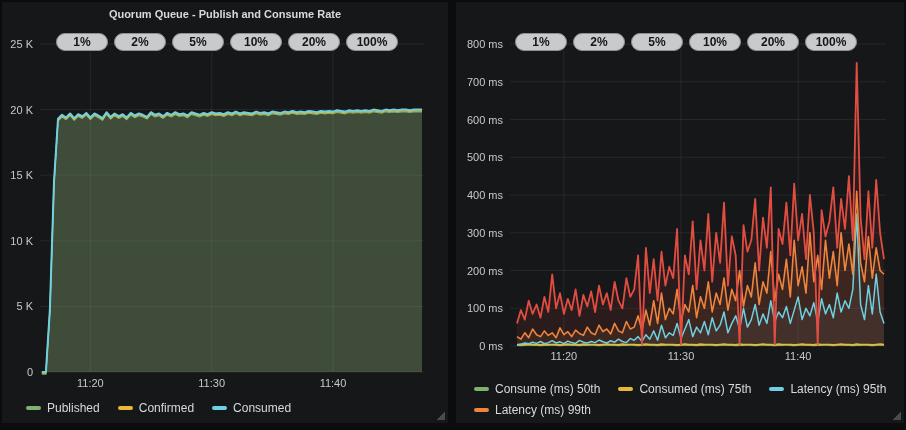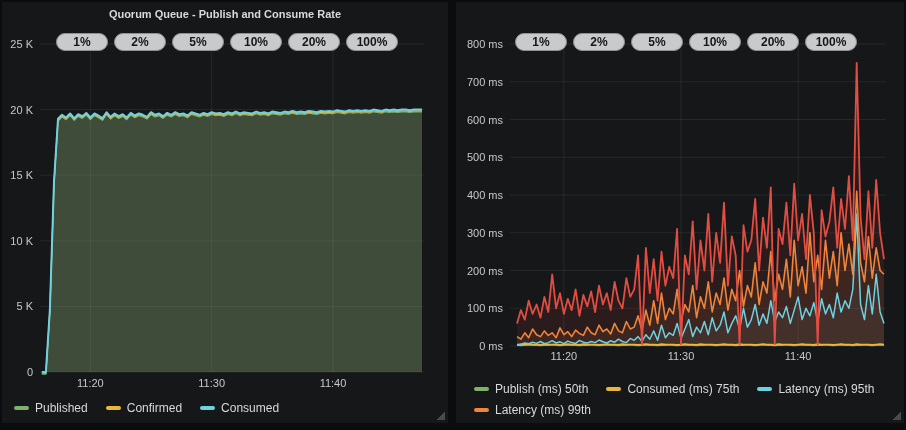--- a/index.html
+++ b/index.html
@@ -12,21 +12,21 @@
   .panel-title { position:absolute; top:6px; left:0; right:0; text-align:center;
                  font-size:11px; font-weight:700; color:#d8d9da; cursor:pointer; }
   .chart-svg { position:absolute; left:0; top:0; }
   .pills { position:absolute; display:flex; gap:6px; top:31px; z-index:5; }
   .pills-left  { left:54px; }
   .pills-right { left:59px; }
   .pill { min-width:52px; height:18px; padding:0 7px; background:#c9cacb; color:#141618;
           border:1px solid #8f9091; border-radius:10px; font-size:12px; font-weight:700;
           display:flex; align-items:center; justify-content:center; cursor:pointer; }
   .legend { position:absolute; display:flex; flex-direction:column; gap:7px; }
-  .legend-left  { left:12px; bottom:8px; }
+  .legend-left  { left:24px; bottom:8px; }
   .legend-right { left:18px; bottom:6px; }
   .legend-row { display:flex; gap:18px; }
   .legend-item { display:flex; align-items:center; gap:6px; cursor:pointer; }
   .legend-swatch { width:15px; height:4px; border-radius:2px; }
   .legend-label { font-size:12px; color:#d8d9da; white-space:nowrap; }
   .y-label { font-size:11px; fill:#c7c8c9; }
   .x-label { font-size:11px; fill:#c7c8c9; }
   .resize-handle { position:absolute; right:3px; bottom:3px; width:8px; height:8px;
                    background:linear-gradient(135deg, transparent 50%, #4a4b4d 50%);
                    cursor:nwse-resize; }
@@ -133,21 +133,21 @@
         <div class="pill">2%</div>
         <div class="pill">5%</div>
         <div class="pill">10%</div>
         <div class="pill">20%</div>
         <div class="pill">100%</div>
       </div>
     <div id="legend1" class="legend legend-right">
         <div class="legend-row">
           <div class="legend-item">
             <span class="legend-swatch" style="background: rgb(126, 178, 109);"></span>
-            <span class="legend-label">Publish (ms) 50th</span>
+            <span class="legend-label">Consume (ms) 50th</span>
           </div>
           <div class="legend-item">
             <span class="legend-swatch" style="background: rgb(234, 184, 57);"></span>
             <span class="legend-label">Consumed (ms) 75th</span>
           </div>
           <div class="legend-item">
             <span class="legend-swatch" style="background: rgb(110, 208, 224);"></span>
             <span class="legend-label">Latency (ms) 95th</span>
           </div>
         </div>

